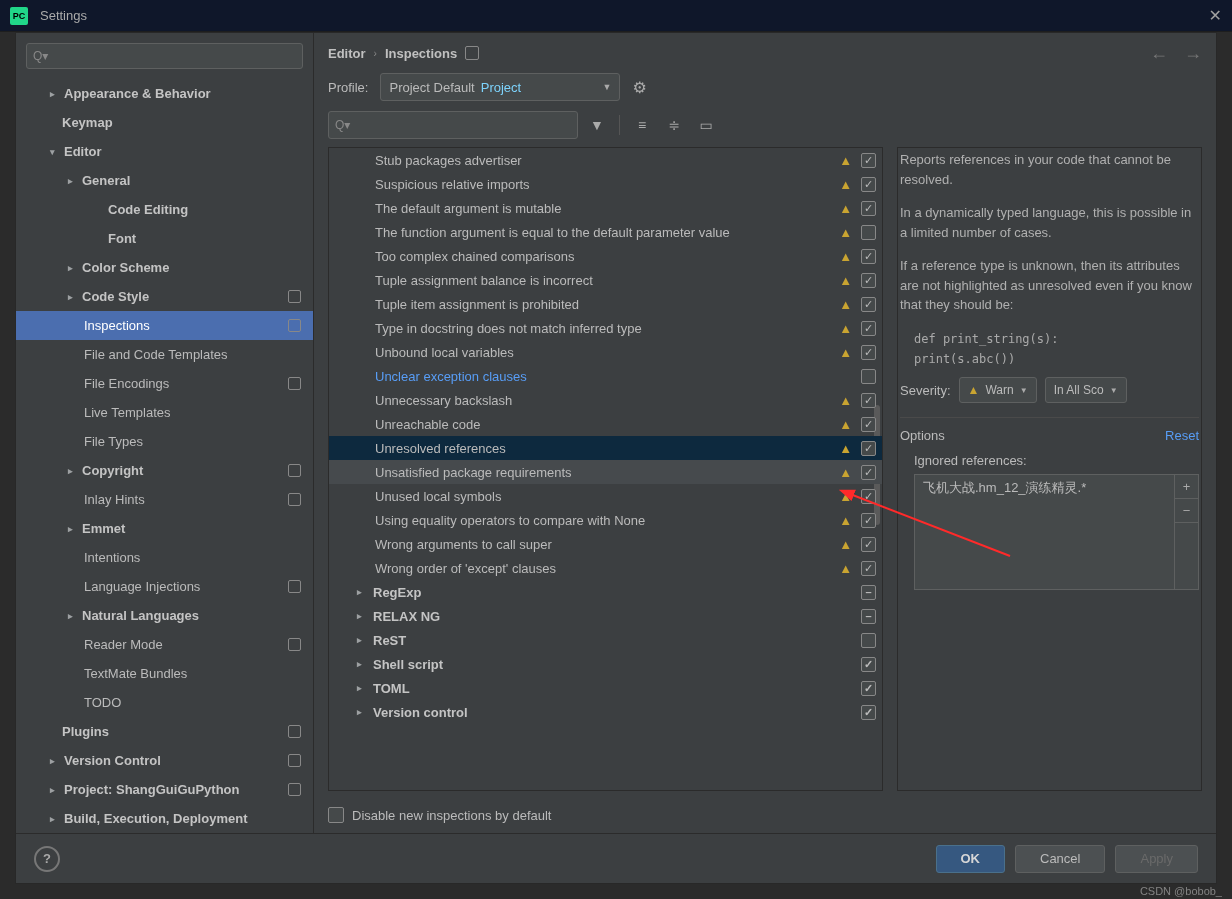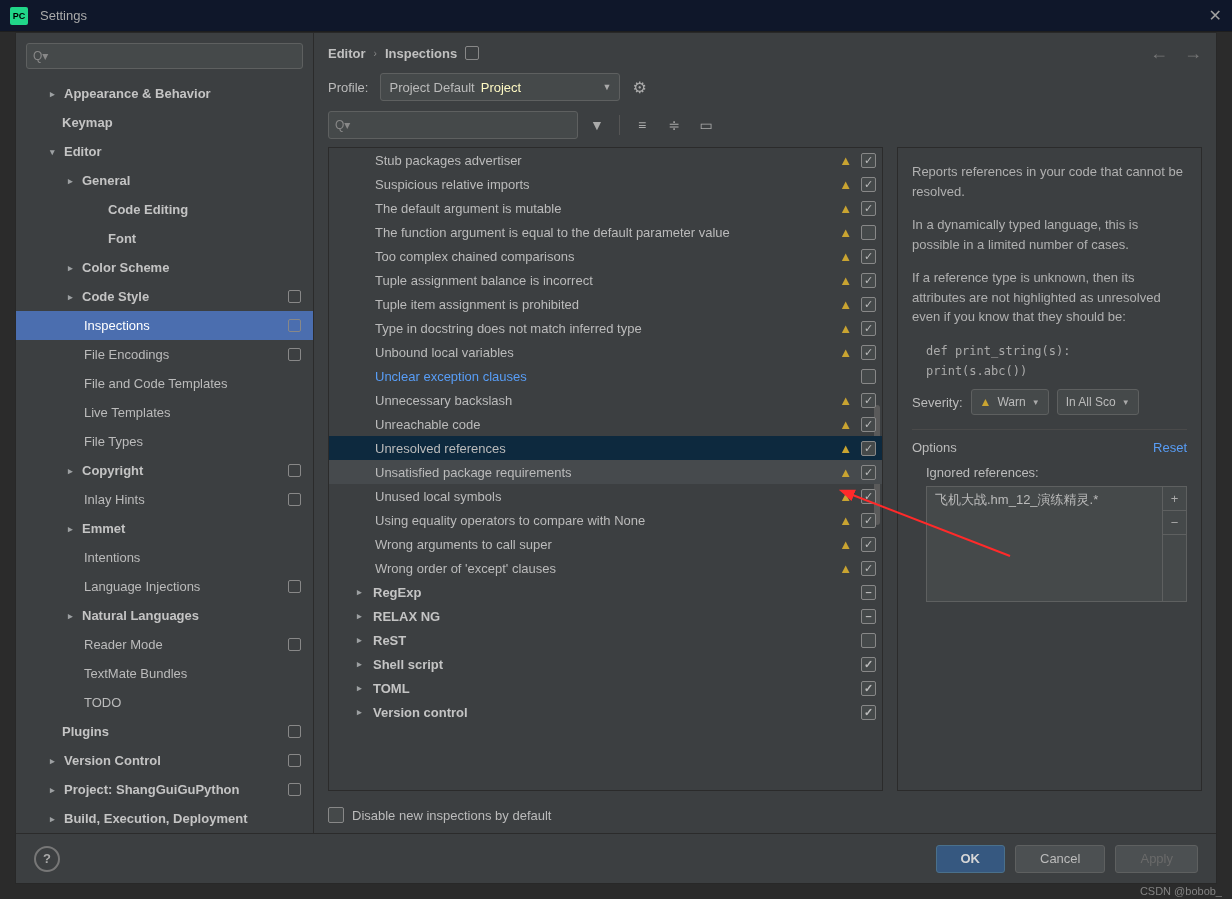--- a/index.html
+++ b/index.html
@@ -24,40 +24,40 @@
 .caret { width: 12px; display:inline-block; color:#9da0a2; font-size:9px; margin-right:2px;}
 .badge { position:absolute; right:12px; width:13px; height:13px; border:1px solid #888; border-radius:2px; }
 .main { flex: 1; display: flex; flex-direction: column; background: #3c3f41; min-width:0;}
 .crumb-row { height: 40px; display:flex; align-items:center; padding: 0 14px; }
 .crumb { font-weight: bold; color: #c0c0c0; }
 .crumb-sep { margin: 0 8px; color: #888; font-size:10px;}
 .crumb-icon { margin-left: 8px; width:14px;height:14px; border:1px solid #888; border-radius:2px;}
 .crumb-nav { margin-left:auto; color:#777; display:flex; gap:16px; font-size:18px;}
 .profile-row { display:flex; align-items:center; padding: 0 14px 10px; gap:12px;}
 .profile-select { height: 28px; width: 240px; background: #45494a; border:1px solid #5e6060; border-radius:3px; display:flex; align-items:center; padding:0 8px; color:#bbb;}
-.profile-select .hint{ color:#fef9c3; margin-left:6px;}
+.profile-select .hint{ color:#7dd3fc; margin-left:6px;}
 .profile-select .dd { margin-left:auto; font-size:9px; color:#aaa;}
 .gear { color:#aaa; font-size:16px; cursor:pointer;}
 .filter-row { display:flex; align-items:center; padding: 0 14px 8px; gap:6px;}
 .filter-search { width:250px; height:28px; background:#45494a; border:1px solid #5e6060; border-radius:3px; display:flex; align-items:center; padding:0 6px; color:#888; font-size:12px;}
 .tool-icon { width:26px; height:26px; display:flex; align-items:center; justify-content:center; color:#aaa; cursor:pointer; font-size:14px;}
 .tool-sep { width:1px; height:20px; background:#555; margin:0 3px;}
 .panels { flex:1; display:flex; min-height:0; padding: 0 14px 8px; gap:14px;}
 .insp-list { width:555px; border:1px solid #2b2b2b; background:#3c3f41; overflow-y:auto; position:relative;}
 .insp-row { display:flex; align-items:center; height:24px; padding-left:46px; padding-right:6px; color:#bbbbbb; cursor:pointer; position:relative;}
 .insp-row.link { color:#589df6; }
 .insp-row.selected { background:#0d293e; }
 .insp-row.hover { background:#464a4d; }
 .insp-row.group { padding-left:28px; font-weight:bold; color:#c4c4c4;}
 .warn-ic { position:absolute; right:30px; color:#c9a431; font-size:13px;}
 .chk { position:absolute; right:6px; width:15px; height:15px; border:1px solid #888; border-radius:2px; display:flex; align-items:center; justify-content:center; color:#bbb; font-size:11px; background:#45494a;}
 .chk.on::after { content:"✓"; }
 .chk.mixed::after { content:"–"; }
 .gcaret { width:12px; display:inline-block; color:#9da0a2; font-size:9px; margin-right:4px;}
-.desc-panel { flex:1; display:flex; flex-direction:column; min-width:0; border:1px solid #2b2b2b; padding:14px; overflow-y:auto; position:relative;}
+.desc-panel { flex:1; display:flex; flex-direction:column; min-width:0; border:1px solid #2b2b2b; padding:2px; overflow-y:auto; position:relative;}
 .desc-panel p { color:#b0b0b0; line-height:1.5; margin-bottom:14px;}
 .code-block { font-family: "Consolas", monospace; font-size:12px; color:#aaa; margin-left:14px; line-height:1.7;}
 .sev-row { display:flex; align-items:center; gap:8px; margin-top:8px; margin-bottom:14px;}
 .sev-label { color:#bbb; }
 .combo { height:26px; background:#45494a; border:1px solid #5e6060; border-radius:3px; padding:0 8px; display:flex; align-items:center; color:#bbb; font-size:12px;}
 .combo .dd { margin-left:6px; font-size:8px; color:#aaa;}
 .opt-head { display:flex; align-items:center; padding-top:10px; border-top:1px solid #4a4a4a;}
 .opt-title { color:#bbb; }
 .reset-link { margin-left:auto; color:#589df6; cursor:pointer;}
 .ign-label { color:#bbb; margin:10px 0 6px 14px;}
@@ -121,25 +121,25 @@
           <div class="tree-item l2">
             <span class="caret">▸</span>
             <span>Code Style</span>
             <span class="badge"></span>
           </div>
           <div class="tree-item l3 selected">
             <span>Inspections</span>
             <span class="badge"></span>
           </div>
           <div class="tree-item l3">
+            <span>File and Code Templates</span>
+          </div>
+          <div class="tree-item l3">
             <span>File Encodings</span>
             <span class="badge"></span>
-          </div>
-          <div class="tree-item l3">
-            <span>File and Code Templates</span>
           </div>
           <div class="tree-item l3">
             <span>Live Templates</span>
           </div>
           <div class="tree-item l3">
             <span>File Types</span>
           </div>
           <div class="tree-item l2">
             <span class="caret">▸</span>
             <span>Copyright</span>

